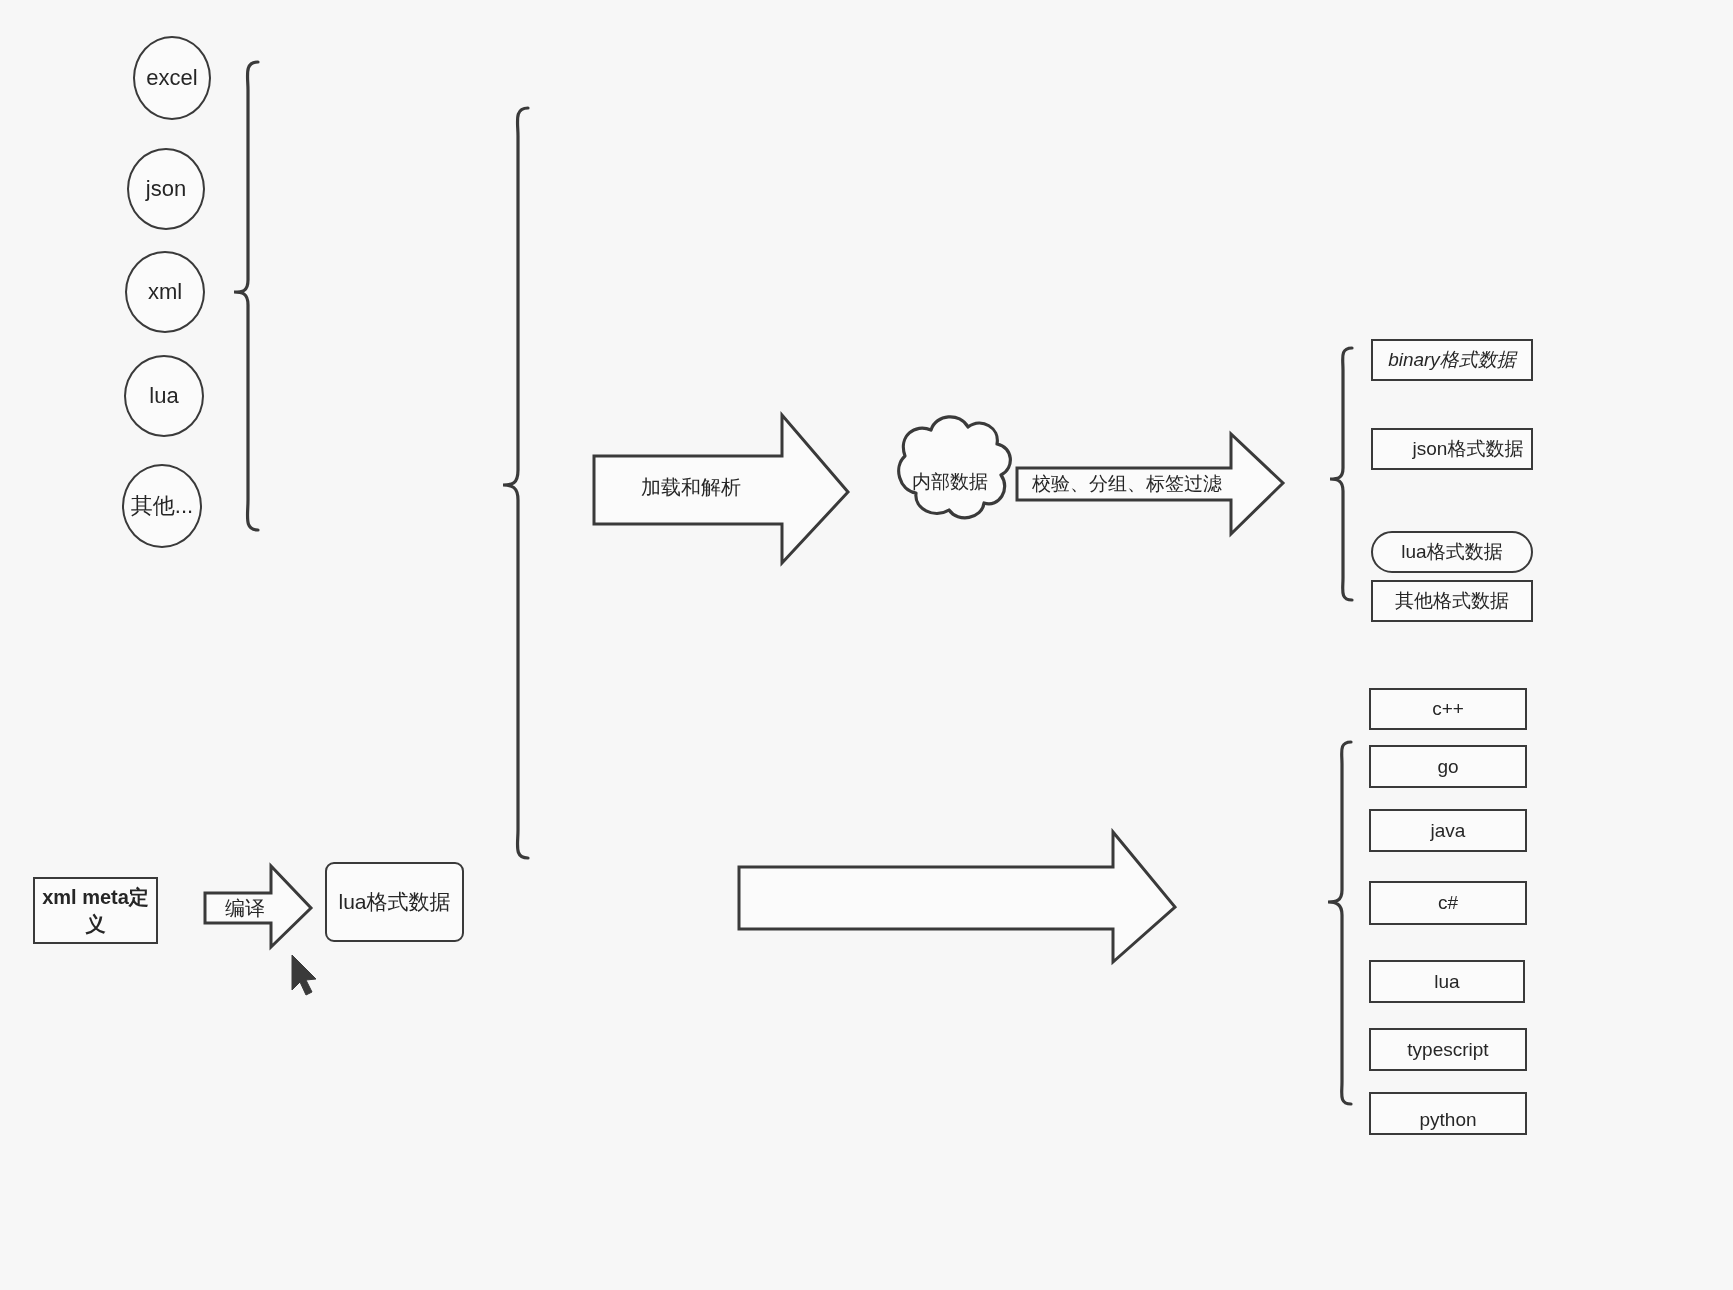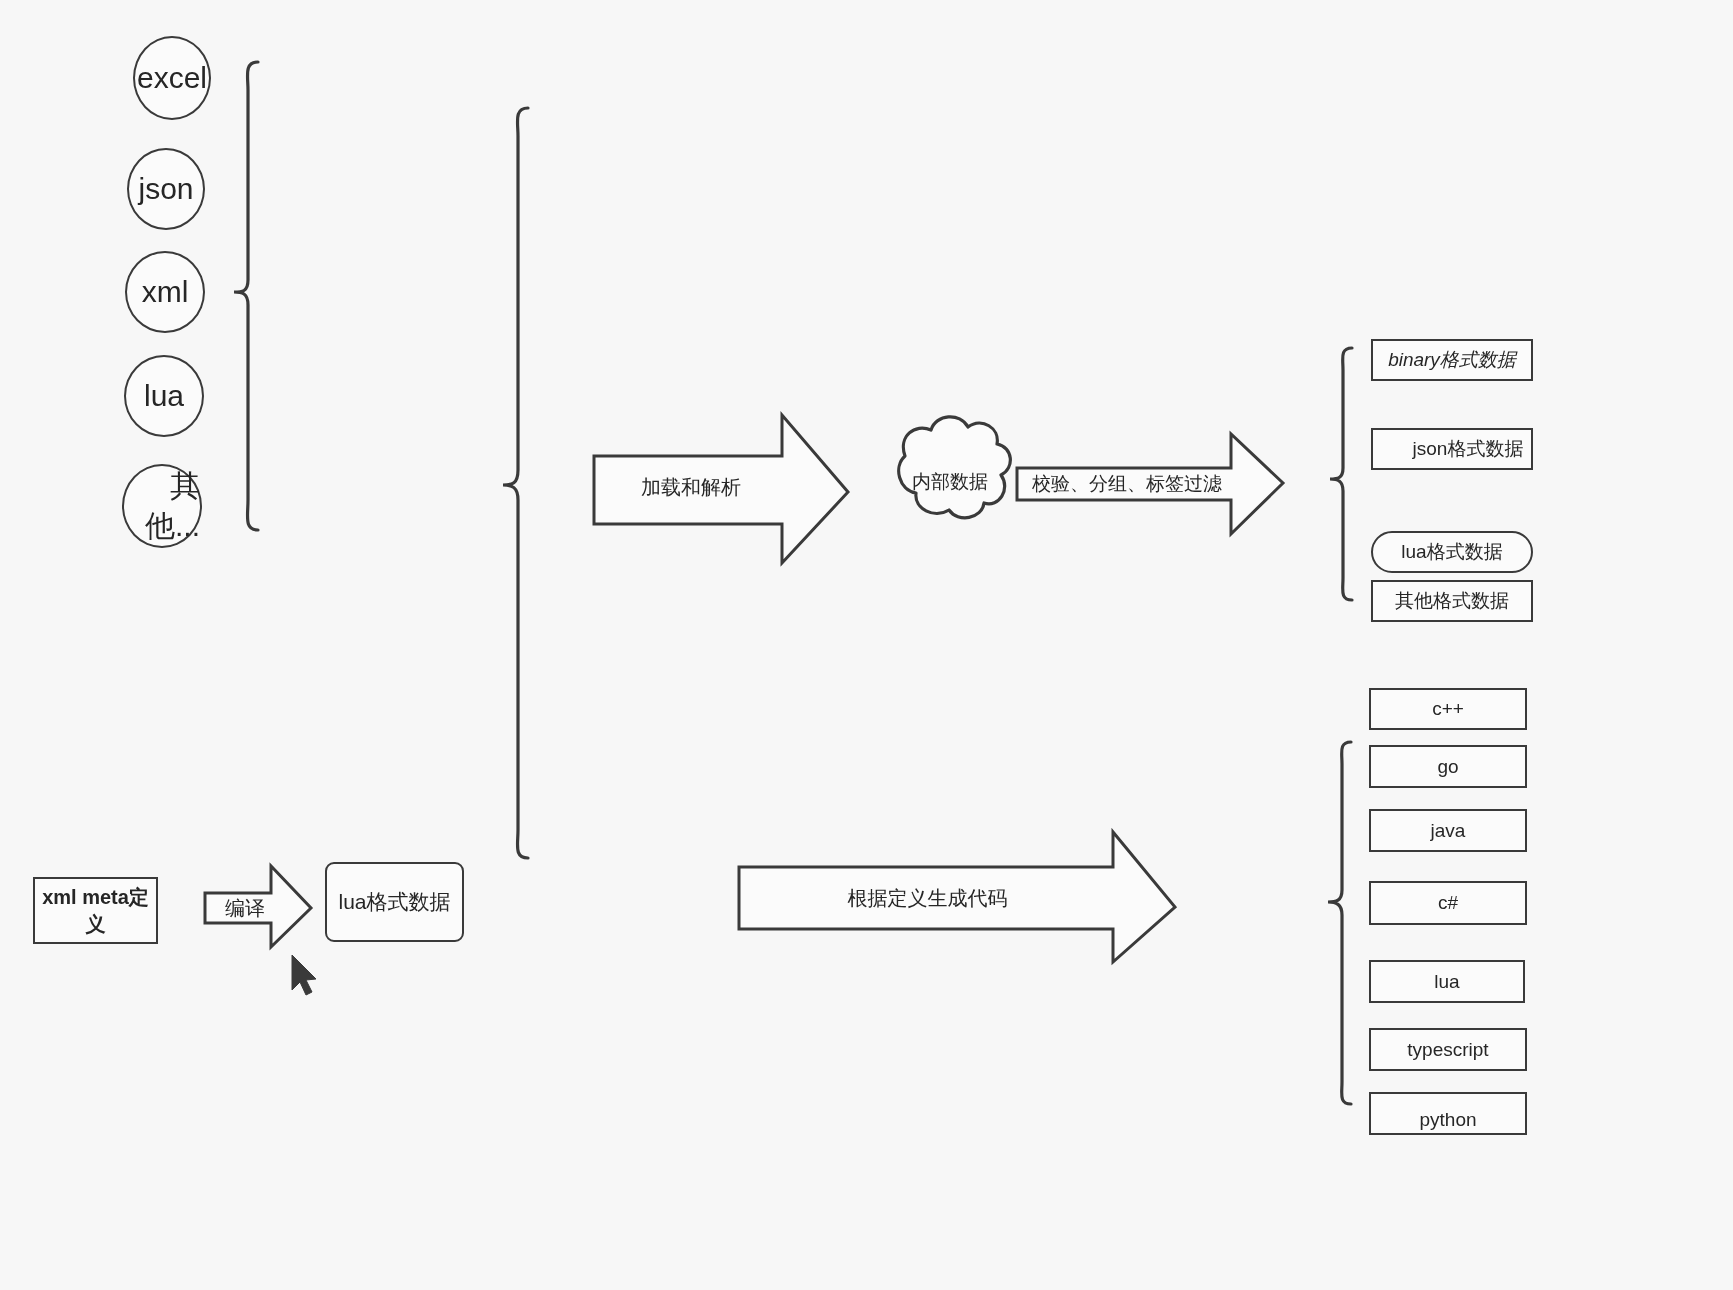--- a/index.html
+++ b/index.html
@@ -28,22 +28,21 @@
     border: 2.5px solid #3a3a3a;
     display: flex;
     align-items: center;
     justify-content: center;
     text-align: center;
     color: #262626;
     line-height: 1.35;
   }
   .circle {
     border-radius: 50%;
-    font-size: 30px;
-    text-align: right;
+    font-size: 22px;
   }
   .rect {
     font-size: 21px;
   }
   .rounded {
     border-radius: 9px;
   }
   .small-box {
     font-size: 19px;
   }
@@ -177,23 +176,20 @@
   </div>
 
   <div class="arrow-label" style="left:900px; top:465px; width:100px; height:34px; font-size:19px;">
     <span>内部数据</span>
   </div>
 
   <div class="arrow-label" style="left:1022px; top:467px; width:210px; height:34px; font-size:19px;">
     <span>校验、分组、标签过滤</span>
   </div>
 
-  <div class="arrow-label" style="left:745px; top:881px; width:365px; height:34px;">
-    <span>根据定义生成代码</span>
-  </div>
 
   <div class="node small-box" style="left:1371px; top:339px; width:162px; height:42px;font-style:italic;">
     <span>binary格式数据</span>
   </div>
   <div class="node small-box" style="left:1371px; top:428px; width:162px; height:42px;padding-left:32px;">
     <span>json格式数据</span>
   </div>
   <div class="node small-box" style="left:1371px; top:531px; width:162px; height:42px;border-radius:21px;">
     <span>lua格式数据</span>
   </div>

